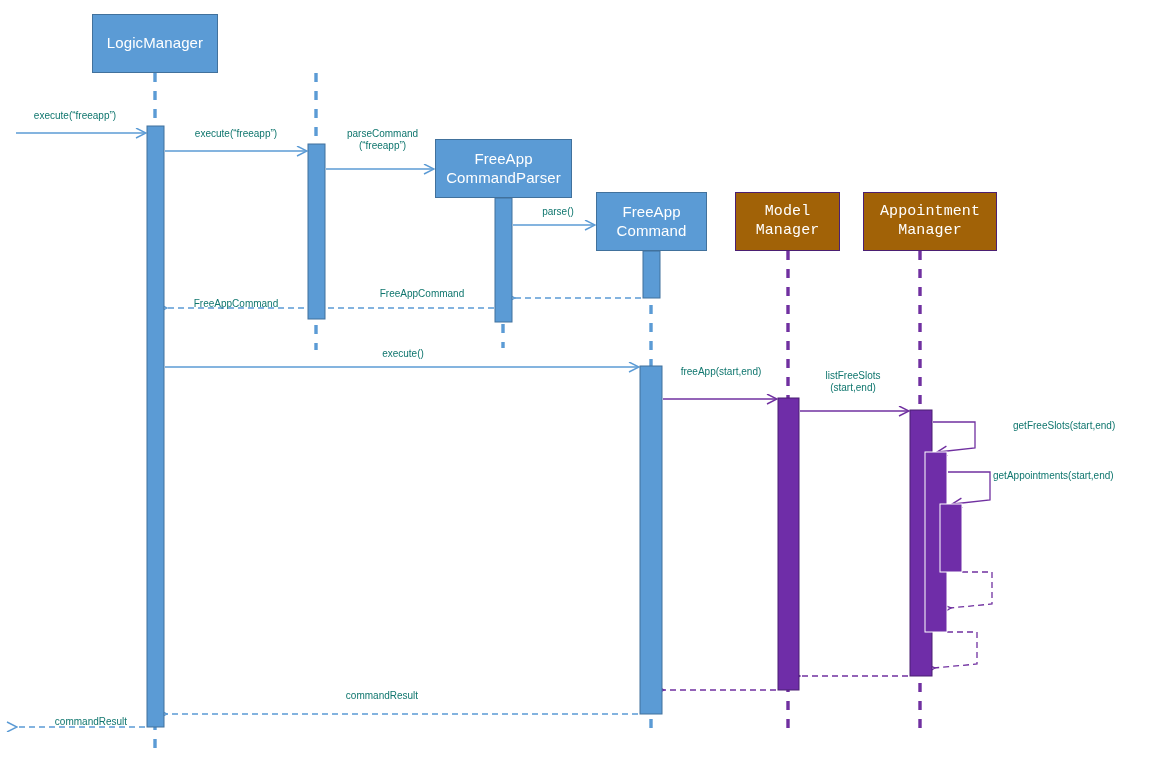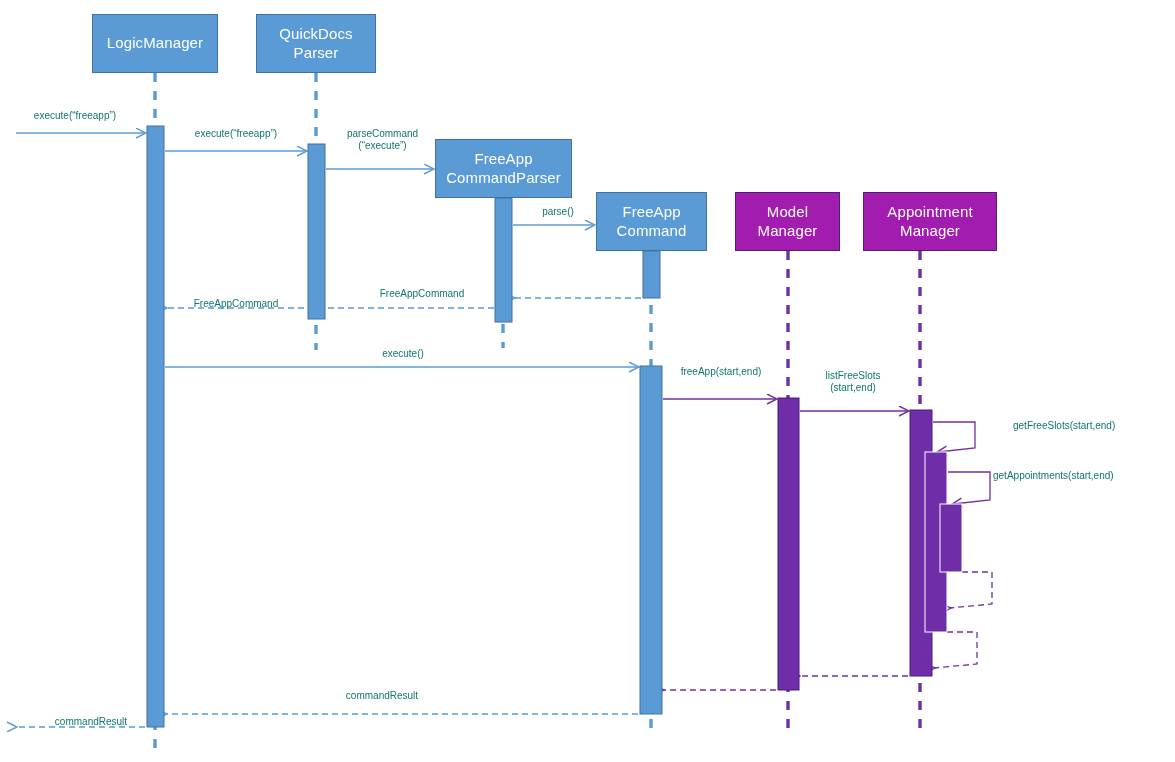--- a/index.html
+++ b/index.html
@@ -33,22 +33,23 @@
     font-size: 15px;
     line-height: 1.25;
     letter-spacing: 0.1px;
     z-index: 5;
   }
   .participant-box.blue {
     background: #5b9bd5;
     border: 1px solid #41719c;
   }
   .participant-box.purple {
-    background: #a21caf;
+    background: #a16207;
     border: 1px solid #4b1f72;
+    font-family: Liberation Mono, monospace;
   }
   .participant-label {
     display: block;
     white-space: pre-line;
   }
   .msg-label {
     position: absolute;
     font-size: 10px;
     color: #0f766e;
     white-space: pre-line;
@@ -135,24 +136,20 @@
       <rect x="910" y="410" width="22" height="266" fill="#6f2da8" stroke="#4b1f72" stroke-width="1"></rect>
       <rect x="925" y="452" width="22" height="180" fill="#6f2da8" stroke="#ffffff" stroke-width="1"></rect>
       <rect x="940" y="504" width="22" height="68" fill="#6f2da8" stroke="#ffffff" stroke-width="1"></rect>
     </g>
   </svg>
 
   <div class="participant-box blue" style="left:92px; top:14px; width:126px; height:59px;justify-content:center;">
     <span class="participant-label">LogicManager</span>
   </div>
 
-  <div class="participant-box blue" style="left:256px; top:14px; width:120px; height:59px;">
-    <span class="participant-label">QuickDocs
-Parser</span>
-  </div>
 
   <div class="participant-box blue" style="left:435px; top:139px; width:137px; height:59px;">
     <span class="participant-label">FreeApp
 CommandParser</span>
   </div>
 
   <div class="participant-box blue" style="left:596px; top:192px; width:111px; height:59px;">
     <span class="participant-label">FreeApp
 Command</span>
   </div>
@@ -165,21 +162,21 @@
   <div class="participant-box purple" style="left:863px; top:192px; width:134px; height:59px;">
     <span class="participant-label">Appointment
 Manager</span>
   </div>
 
   <div class="msg-label center" style="left:12px; top:110px; width:126px;">execute(“freeapp”)</div>
 
   <div class="msg-label center" style="left:173px; top:128px; width:126px;">execute(“freeapp”)</div>
 
   <div class="msg-label center" style="left:334px; top:128px; width:97px;">parseCommand
-(“execute”)</div>
+(“freeapp”)</div>
 
   <div class="msg-label center" style="left:527px; top:206px; width:62px;">parse()</div>
 
   <div class="msg-label center" style="left:356px; top:288px; width:132px;">FreeAppCommand</div>
 
   <div class="msg-label center" style="left:170px; top:298px; width:132px;">FreeAppCommand</div>
 
   <div class="msg-label center" style="left:368px; top:348px; width:70px;">execute()</div>
 
   <div class="msg-label center" style="left:666px; top:366px; width:110px;">freeApp(start,end)</div>

